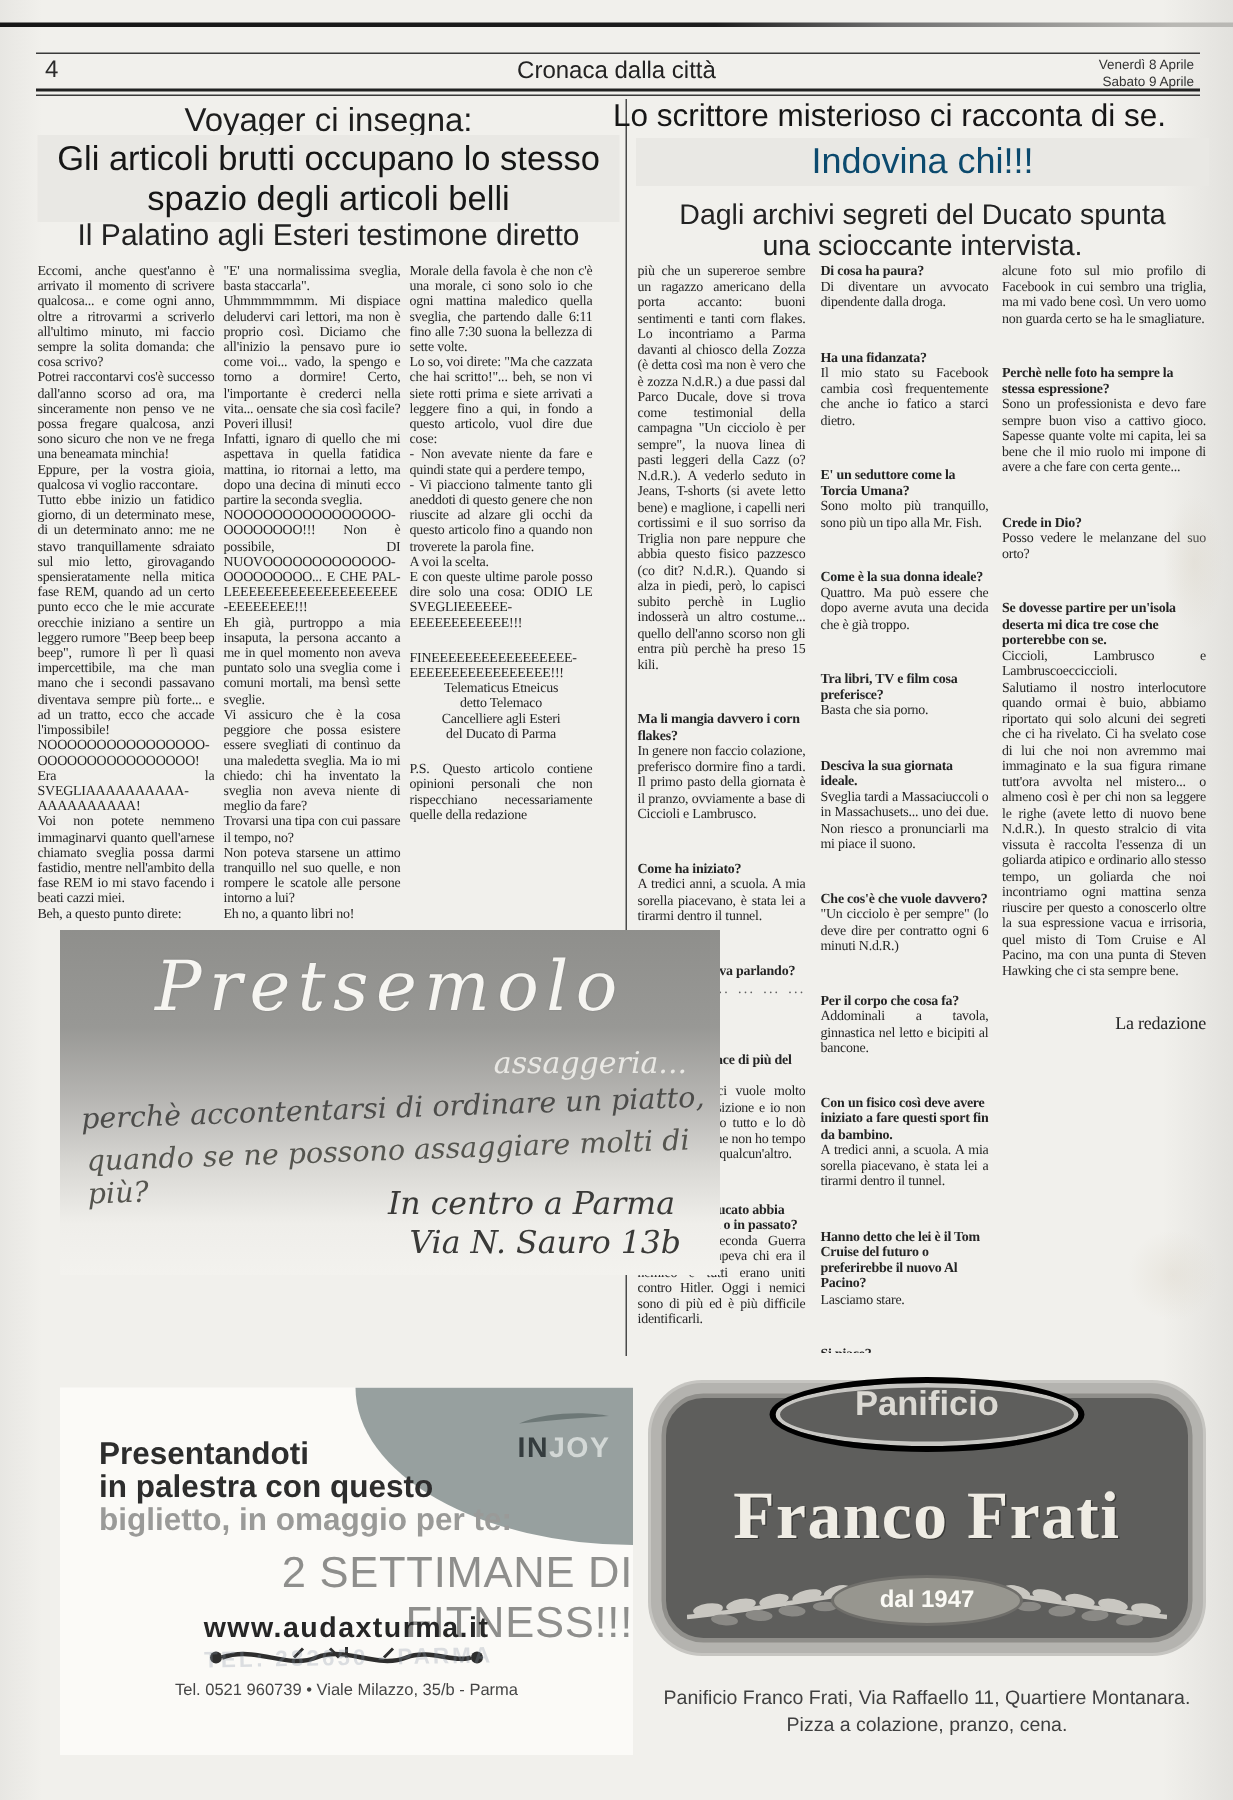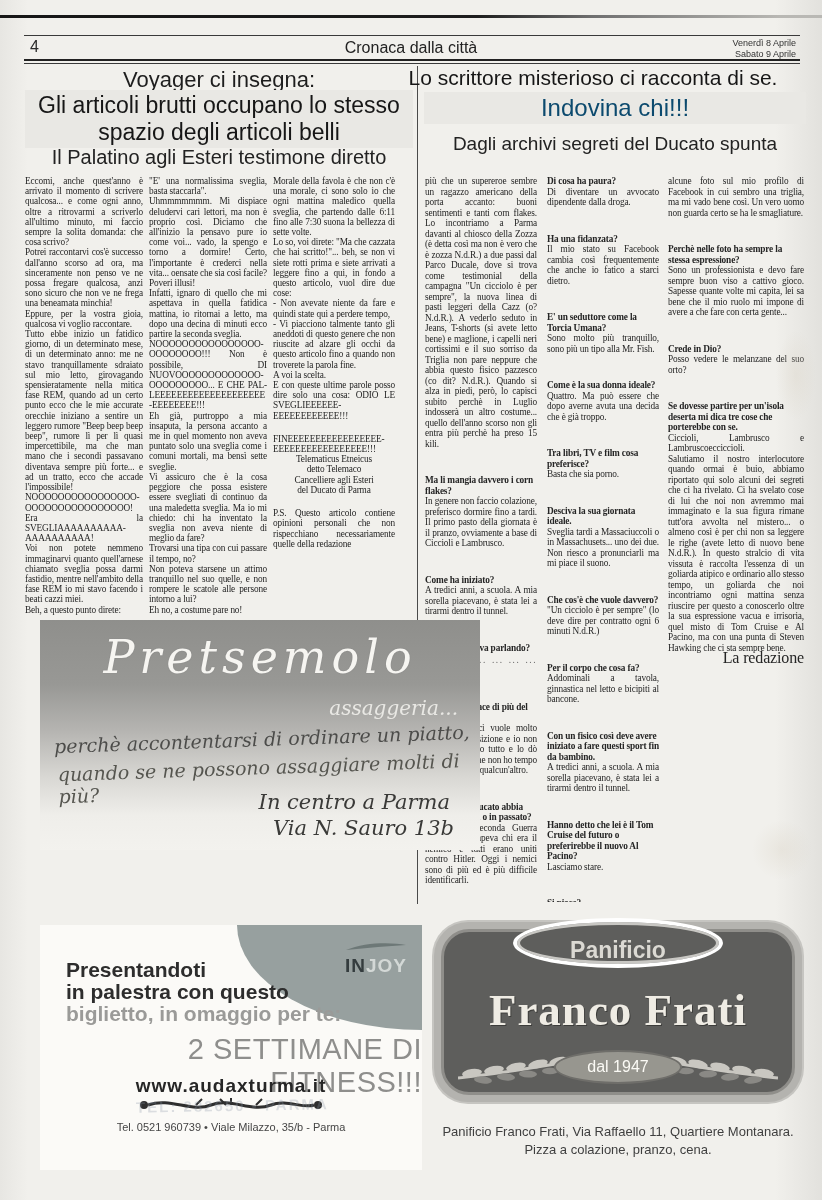--- a/index.html
+++ b/index.html
@@ -36,21 +36,21 @@
   #r-headline { top:92px; left:424px; width:382px; text-align:center; font-size:24px; color:#0c4a6e; padding:2px 0; }
   #r-subhead1 { top:133px; left:424px; width:382px; text-align:center; font-size:19px; color:#222; }
   #r-subhead2 { top:154px; left:424px; width:382px; text-align:center; font-size:19px; color:#222; }
 
   
   .col { overflow:hidden; text-align:justify; font-size:9.3px; line-height:10.2px;
          letter-spacing:-0.15px; color:#252525; word-break:break-word; overflow-wrap:anywhere; }
   .story .blk { margin:0; }
   .story .blk-p2 { margin-top:13px; }
   .blk-sig { text-align:center; white-space:pre-line; margin-top:11px; }
-  .blk-sigright { text-align:right; margin-top:0; font-size:16px; }
+  .blk-sigright { text-align:right; margin-top:24px; font-size:12px; }
   .interview { line-height:10.5px; }
   .interview .blk-q { font-weight:bold; margin-top:26px; text-align:left; }
   .interview .blk:first-child { margin-top:0; }
   .blk-dots { color:#5f5f5f; letter-spacing:1.5px; margin-top:2px; }
   #l-col1 { top:176px; left:25px;  width:118px; height:486px; }
   #l-col2 { top:176px; left:149px; width:118px; height:486px; }
   #l-col3 { top:176px; left:273px; width:122px; height:486px; }
   #r-col1 { top:176px; left:425px; width:112px; height:726px; }
   #r-col2 { top:176px; left:547px; width:112px; height:726px; }
   #r-col3 { top:176px; left:668px; width:136px; height:726px; }
@@ -86,31 +86,31 @@
     color:#8a96a6; opacity:0.28; transform:rotate(-1deg); font-family:"Liberation Sans", sans-serif; }
 
   
   #ad-bakery { top:922px; left:430px; width:376px; height:250px; }
   #badge-outer { position:absolute; top:0; left:4px; width:368px; height:180px;
     background:#b4b3af; border-radius:34px; box-shadow:0 0 0 2px #c6c5c1; }
   #badge-inner { position:absolute; top:7px; left:7px; right:7px; bottom:7px;
     background:#5e5e5c; border-radius:28px; border:3px solid #8f8e8a; }
   #badge-top-oval { position:absolute; top:-4px; left:50%; transform:translateX(-50%);
     width:210px; height:50px; background:#5e5e5c; border-radius:50%;
-    border:4px solid #ffffff; box-shadow:inset 0 0 0 3px #c8c7c3;
-    display:flex; align-items:flex-end; justify-content:center; }
+    border:4px solid #000000; box-shadow:inset 0 0 0 3px #c8c7c3;
+    display:flex; align-items:flex-start; justify-content:center; }
   #badge-top-oval span { font-family:"Liberation Sans", sans-serif; font-weight:bold;
     font-size:23px; color:#dbd9d3; }
   #badge-name { position:absolute; top:52px; left:0; width:100%; text-align:center;
     font-family:"Liberation Serif", serif; font-weight:bold; font-size:45px; color:#efece4;
     text-shadow:1px 1px 0 #3c3c3a; letter-spacing:1px; }
   #badge-year-oval { position:absolute; top:118px; left:50%; transform:translateX(-50%);
     width:128px; height:34px; background:#97968f; border-radius:50%; border:2px solid #6f6e6a;
     display:flex; align-items:center; justify-content:center; }
-  #badge-year-oval span { font-family:"Liberation Sans", sans-serif; font-weight:normal;
+  #badge-year-oval span { font-family:"Liberation Sans", sans-serif; font-weight:bold;
     font-size:16px; color:#fbfaf5; }
   .wheat { position:absolute; top:112px; }
   #wheat-left { left:14px; }
   #wheat-right { right:14px; transform:scaleX(-1); }
   #bakery-cap1 { position:absolute; top:202px; left:0; width:100%; text-align:center;
     font-family:"Liberation Sans", sans-serif; font-size:13px; color:#3f3f3f; }
   #bakery-cap2 { position:absolute; top:220px; left:0; width:100%; text-align:center;
     font-family:"Liberation Sans", sans-serif; font-size:13px; color:#3f3f3f; }
 
   
@@ -138,40 +138,41 @@
     <div>Gli articoli brutti occupano lo stesso</div>
     <div>spazio degli articoli belli</div>
   </div>
   <div class="abs sans" id="l-subhead">Il Palatino agli Esteri testimone diretto</div>
 
   <div class="abs" id="divider-v"></div>
 
   <div class="abs sans" id="r-kicker">Lo scrittore misterioso ci racconta di se.</div>
   <div class="abs sans hl-box" id="r-headline">Indovina chi!!!</div>
   <div class="abs sans" id="r-subhead1">Dagli archivi segreti del Ducato spunta</div>
+  <div class="abs sans" id="r-subhead2">una scioccante intervista.</div>
 
   <div class="abs col story" id="l-col1">
       <div class="blk blk-p">Eccomi, anche quest'anno è arrivato il momento di scrivere qualcosa... e come ogni anno, oltre a ritrovarmi a scriverlo all'ultimo minuto, mi faccio sempre la solita domanda: che cosa scrivo?</div>
       <div class="blk blk-p">Potrei raccontarvi cos'è successo dall'anno scorso ad ora, ma sinceramente non penso ve ne possa fregare qualcosa, anzi sono sicuro che non ve ne frega una beneamata minchia!</div>
       <div class="blk blk-p">Eppure, per la vostra gioia, qualcosa vi voglio raccontare.</div>
       <div class="blk blk-p">Tutto ebbe inizio un fatidico giorno, di un determinato mese, di un determinato anno: me ne stavo tranquillamente sdraiato sul mio letto, girovagando spensieratamente nella mitica fase REM, quando ad un certo punto ecco che le mie accurate orecchie iniziano a sentire un leggero rumore "Beep beep beep beep", rumore lì per lì quasi impercettibile, ma che man mano che i secondi passavano diventava sempre più forte... e ad un tratto, ecco che accade l'impossibile! NOOOOOOOOOOOOOOOO-OOOOOOOOOOOOOOOO! Era la SVEGLIAAAAAAAAAA-AAAAAAAAAA!</div>
       <div class="blk blk-p">Voi non potete nemmeno immaginarvi quanto quell'arnese chiamato sveglia possa darmi fastidio, mentre nell'ambito della fase REM io mi stavo facendo i beati cazzi miei.</div>
       <div class="blk blk-p">Beh, a questo punto direte:</div>
     </div>
   <div class="abs col story" id="l-col2">
       <div class="blk blk-p">"E' una normalissima sveglia, basta staccarla".</div>
       <div class="blk blk-p">Uhmmmmmmm. Mi dispiace deludervi cari lettori, ma non è proprio così. Diciamo che all'inizio la pensavo pure io come voi... vado, la spengo e torno a dormire! Certo, l'importante è crederci nella vita... oensate che sia così facile?</div>
       <div class="blk blk-p">Poveri illusi!</div>
       <div class="blk blk-p">Infatti, ignaro di quello che mi aspettava in quella fatidica mattina, io ritornai a letto, ma dopo una decina di minuti ecco partire la seconda sveglia.</div>
       <div class="blk blk-p">NOOOOOOOOOOOOOOOO-OOOOOOOO!!! Non è possibile, DI NUOVOOOOOOOOOOOOO-OOOOOOOOO... E CHE PAL-LEEEEEEEEEEEEEEEEEEEE-EEEEEEEE!!!</div>
       <div class="blk blk-p">Eh già, purtroppo a mia insaputa, la persona accanto a me in quel momento non aveva puntato solo una sveglia come i comuni mortali, ma bensì sette sveglie.</div>
       <div class="blk blk-p">Vi assicuro che è la cosa peggiore che possa esistere essere svegliati di continuo da una maledetta sveglia. Ma io mi chiedo: chi ha inventato la sveglia non aveva niente di meglio da fare?</div>
       <div class="blk blk-p">Trovarsi una tipa con cui passare il tempo, no?</div>
       <div class="blk blk-p">Non poteva starsene un attimo tranquillo nel suo quelle, e non rompere le scatole alle persone intorno a lui?</div>
-      <div class="blk blk-p">Eh no, a costume pare no!</div>
+      <div class="blk blk-p">Eh no, a quanto libri no!</div>
     </div>
   <div class="abs col story" id="l-col3">
       <div class="blk blk-p">Morale della favola è che non c'è una morale, ci sono solo io che ogni mattina maledico quella sveglia, che partendo dalle 6:11 fino alle 7:30 suona la bellezza di sette volte.</div>
       <div class="blk blk-p">Lo so, voi direte: "Ma che cazzata che hai scritto!"... beh, se non vi siete rotti prima e siete arrivati a leggere fino a qui, in fondo a questo articolo, vuol dire due cose:</div>
       <div class="blk blk-p">- Non avevate niente da fare e quindi state qui a perdere tempo,</div>
       <div class="blk blk-p">- Vi piacciono talmente tanto gli aneddoti di questo genere che non riuscite ad alzare gli occhi da questo articolo fino a quando non troverete la parola fine.</div>
       <div class="blk blk-p">A voi la scelta.</div>
       <div class="blk blk-p">E con queste ultime parole posso dire solo una cosa: ODIO LE SVEGLIEEEEEE-EEEEEEEEEEEE!!!</div>
       <div class="blk blk-p2">FINEEEEEEEEEEEEEEEEE-EEEEEEEEEEEEEEEEE!!!</div>
       <div class="blk blk-sig">Telematicus Etneicus

